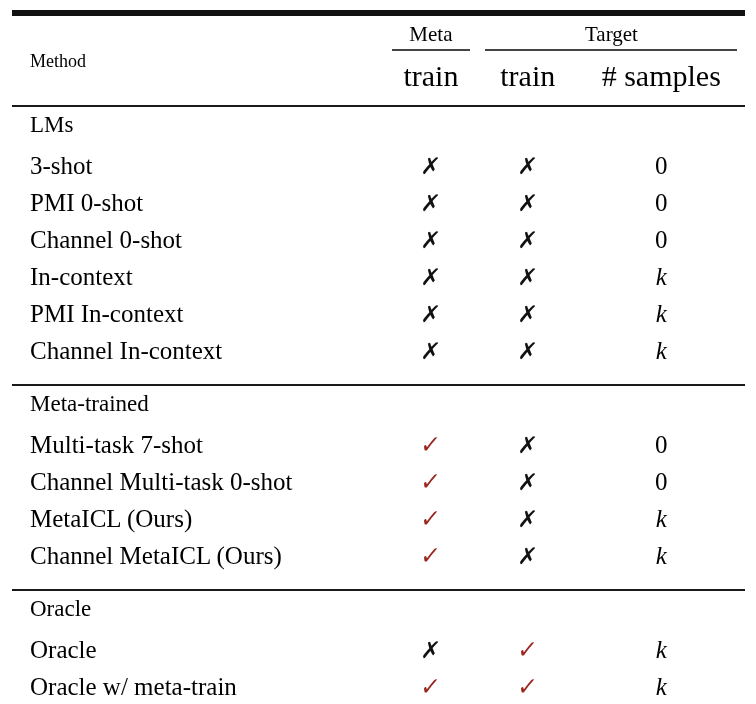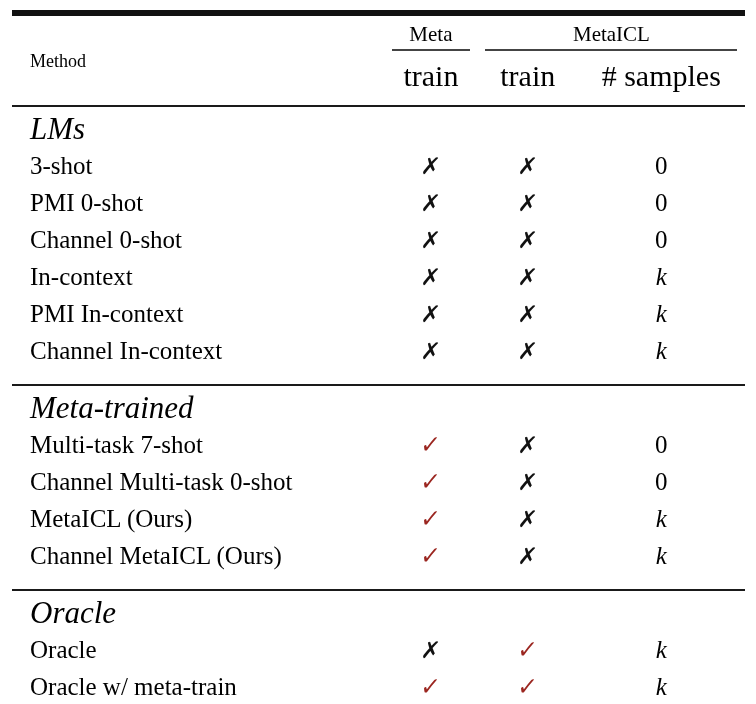--- a/index.html
+++ b/index.html
@@ -83,22 +83,21 @@
   .cmid-meta   { width: 78px; }
   .cmid-target { width: 252px; }
 
   
   tr.data-row td {
     height: 37px;
     font-size: 25px;
   }
   .section-head {
     font-weight: bold;
-    font-style: italic;
-    font-size: 31px;
+    font-size: 23px;
     padding-left: 18px !important;
     height: 40px;
   }
 
   .mark-x {
     font-family: "DejaVu Sans", sans-serif;
     font-weight: bold;
     font-size: 23px;
     color: #111111;
     font-style: italic;
@@ -137,21 +136,21 @@
           <td colspan="4" style="padding: 0px; height: 0px; font-size: 0px; line-height: 0;">
             <div class="rule-heavy"></div>
           </td>
         </tr>
         <tr>
           <td colspan="4" style="height: 8px; font-size: 0px; line-height: 0;"></td>
         </tr>
         <tr>
           <td class="hdr-method" rowspan="4" style="vertical-align: middle;">Method</td>
           <td class="hdr-group">Meta</td>
-          <td class="hdr-group" colspan="2">MetaICL</td>
+          <td class="hdr-group" colspan="2">Target</td>
         </tr>
         <tr>
           <td class="cmid-cell">
             <div class="cmid-bar cmid-meta"></div>
           </td>
           <td class="cmid-cell" colspan="2">
             <div class="cmid-bar cmid-target"></div>
           </td>
         </tr>
         <tr>

